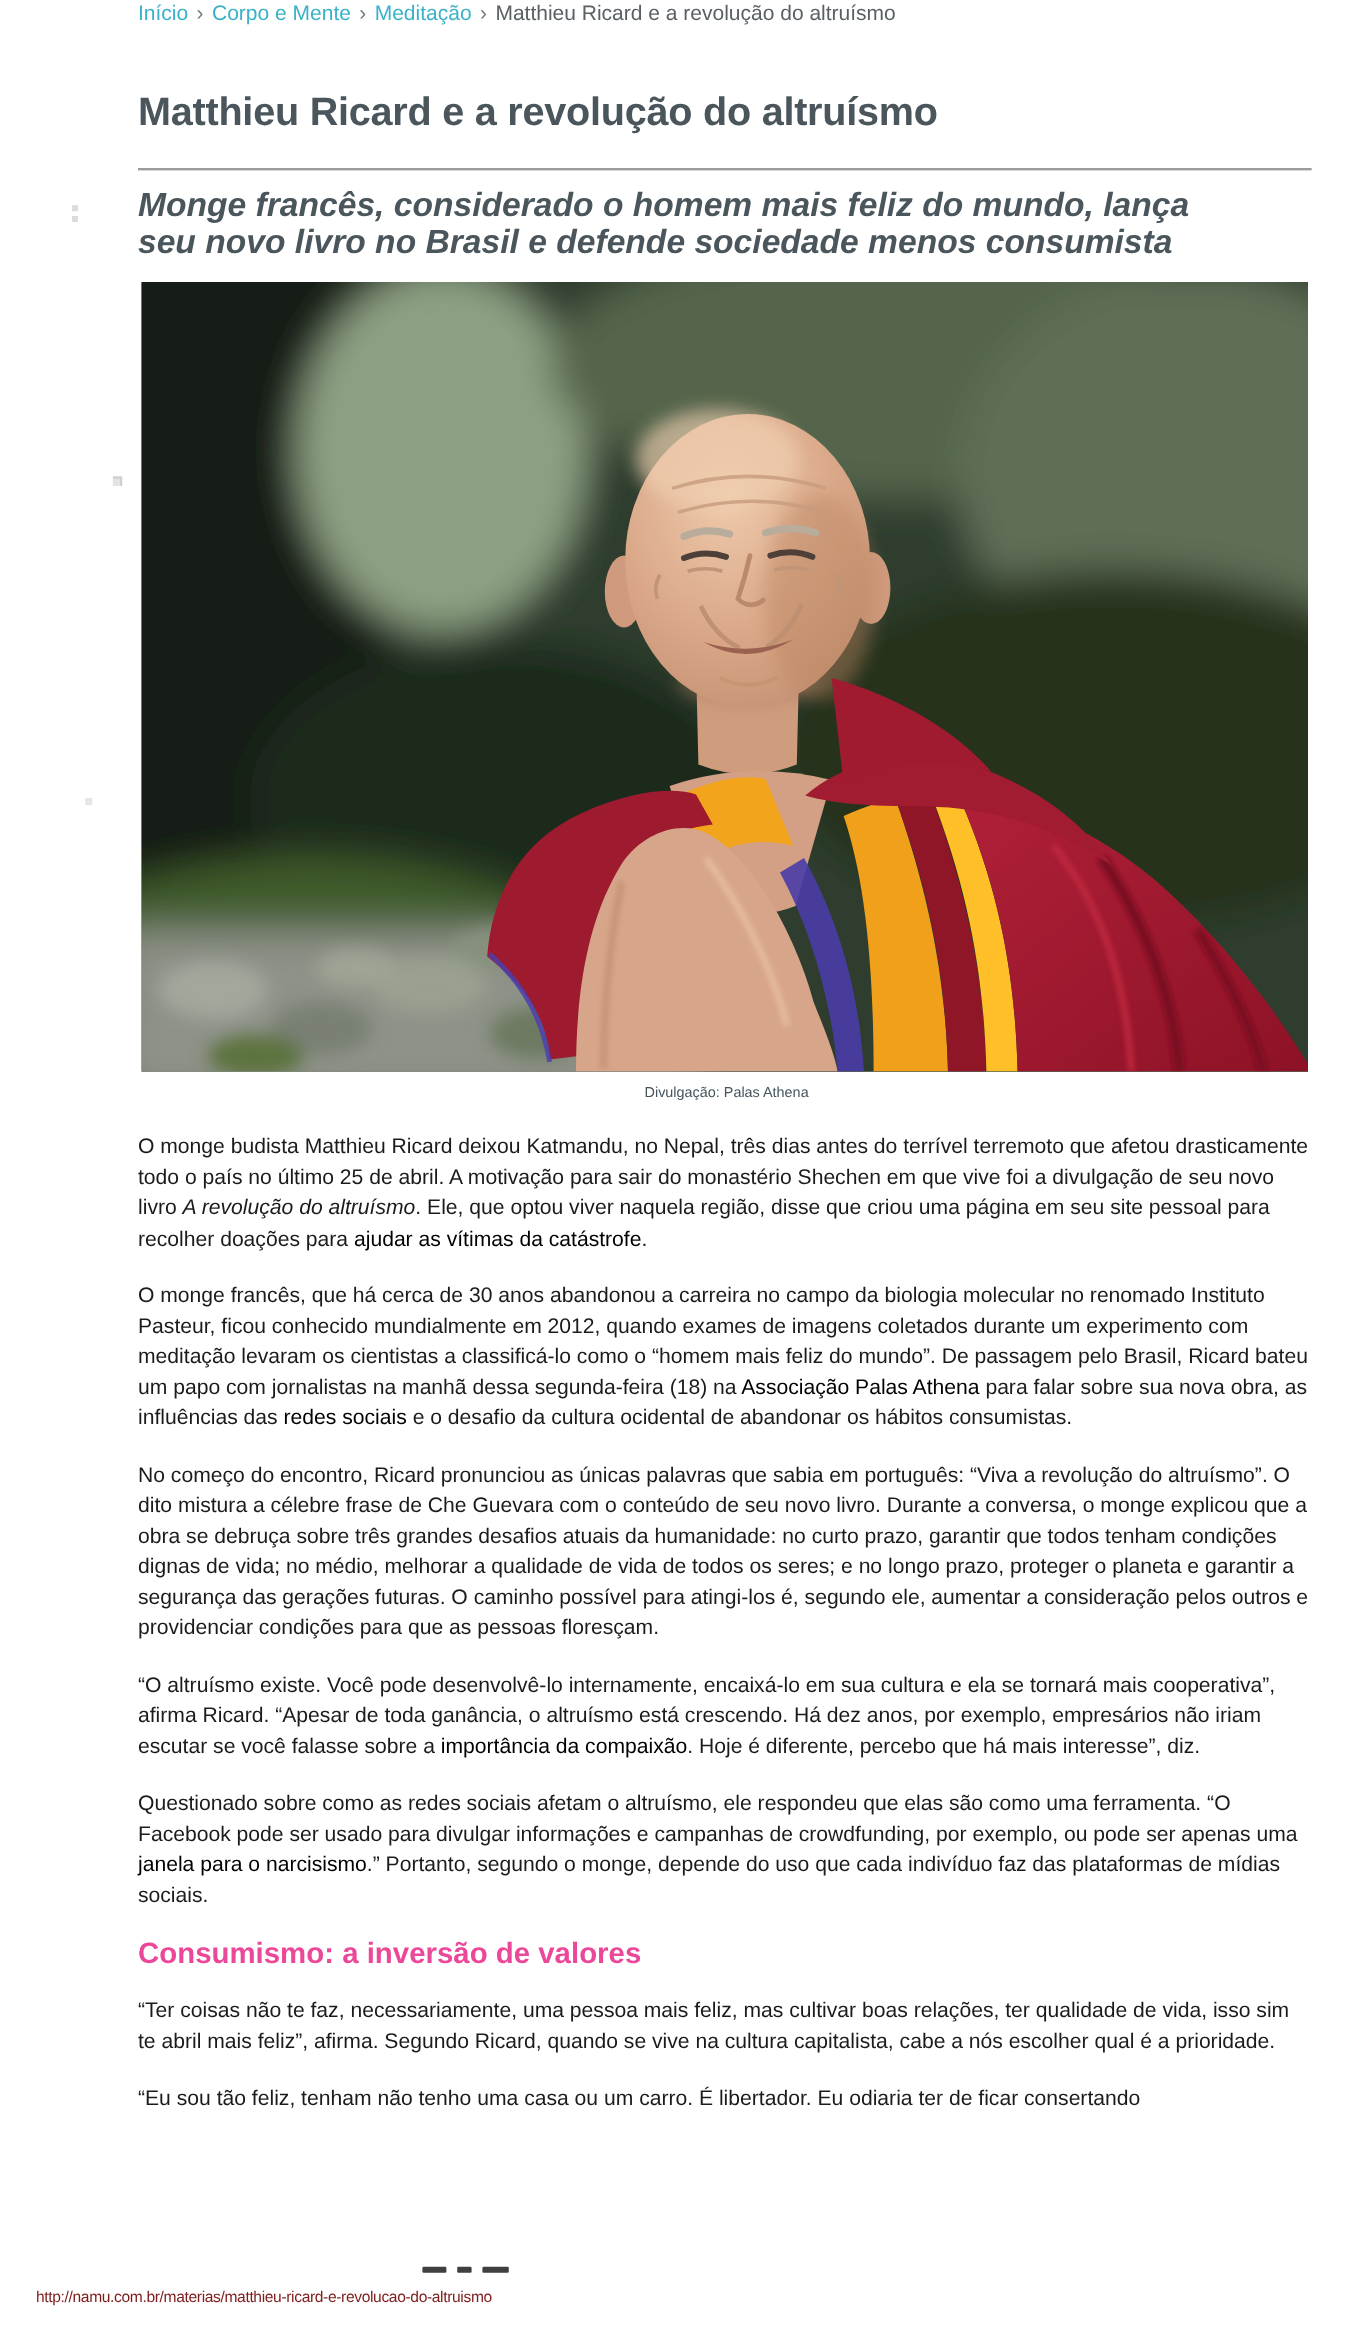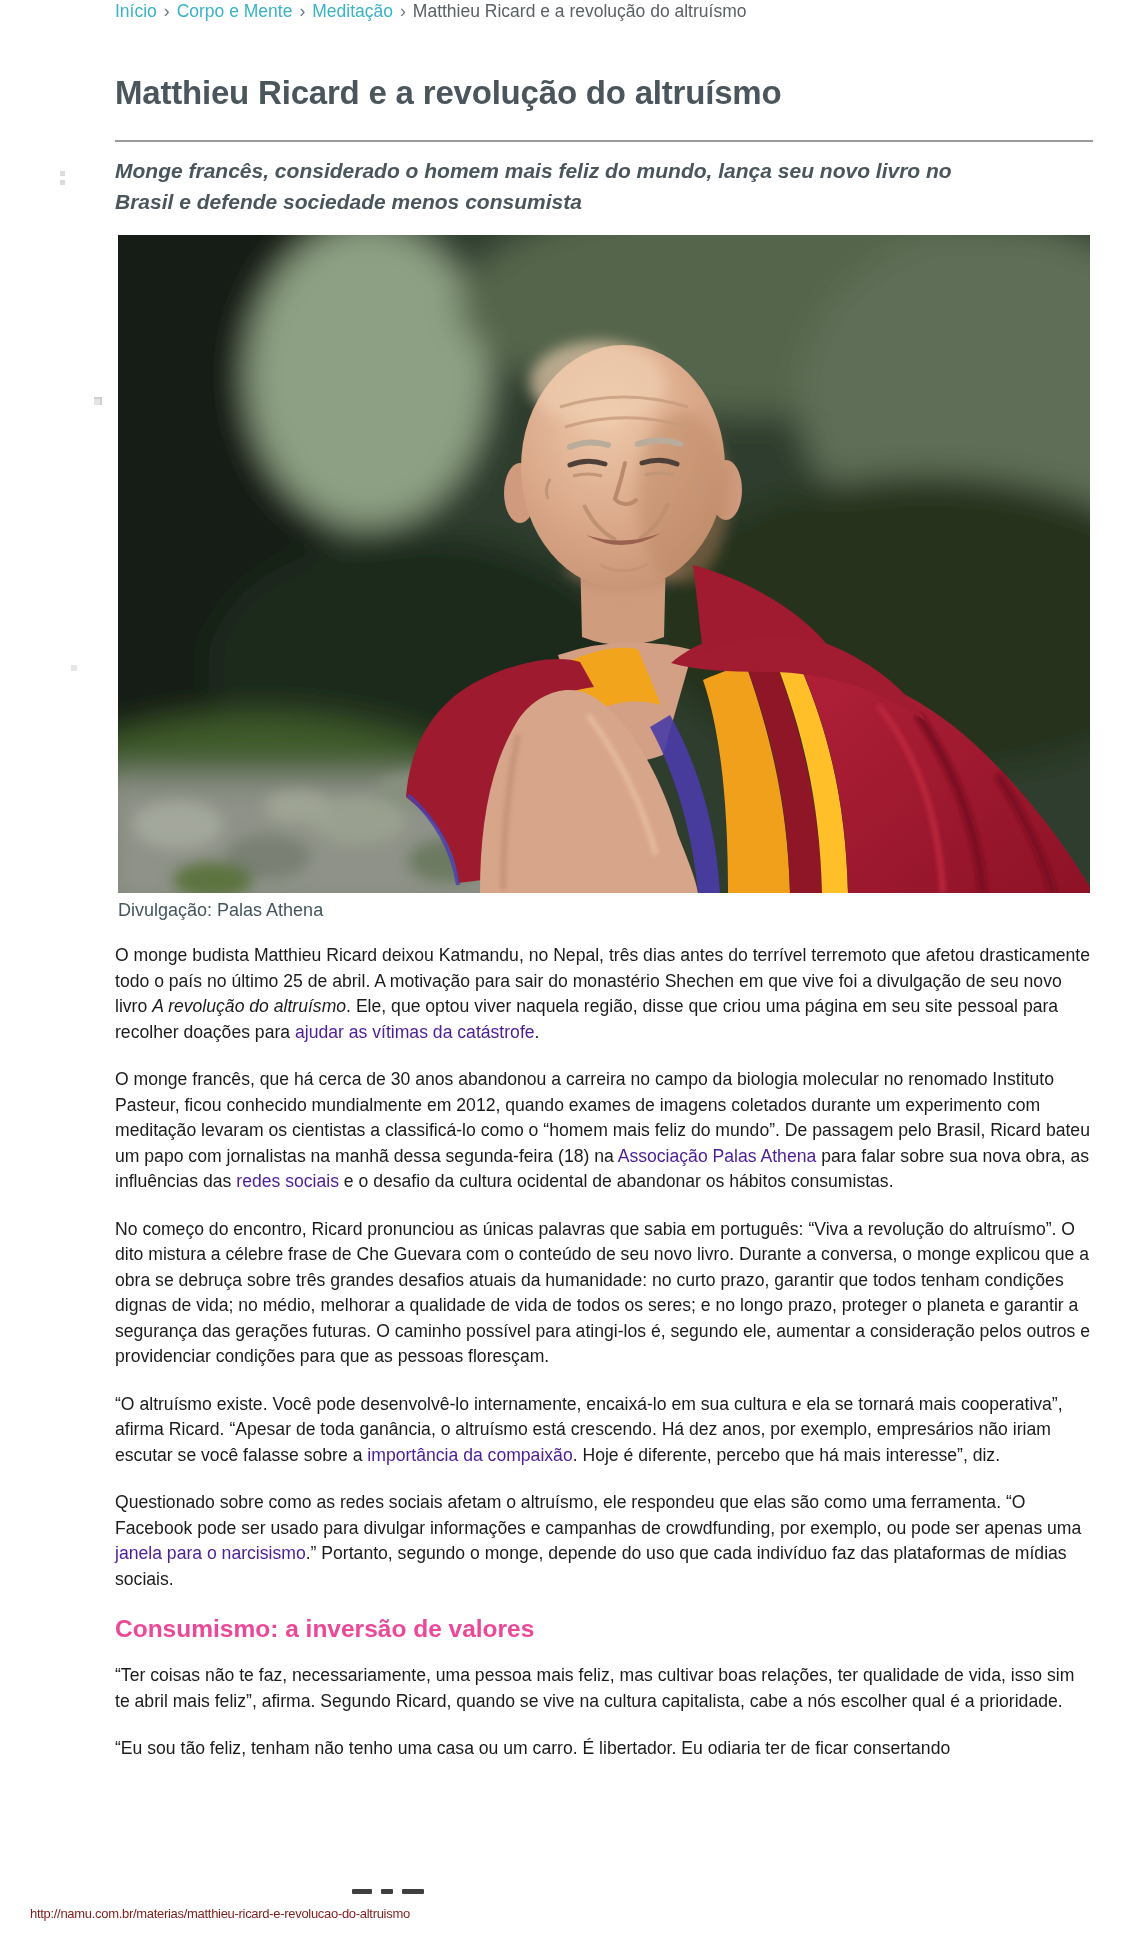--- a/index.html
+++ b/index.html
@@ -7,29 +7,29 @@
         font-family:"Liberation Sans","DejaVu Sans",sans-serif;}
   .content{margin-left:115px;width:978px;padding-top:0;}
 
   .breadcrumb{font-size:17.5px;line-height:22px;color:#5a6165;white-space:nowrap;}
   .crumb-link{color:#3ab2c8;cursor:pointer;}
   .crumb-sep{color:#6c7a80;margin:0 7px;}
   .crumb-current{color:#5a6165;}
 
   .title{font-size:33px;line-height:42px;font-weight:bold;color:#4a565c;margin:50px 0 0 0;letter-spacing:-0.2px;}
   .title-divider{border:none;border-top:2px solid #9b9b9b;margin:26px 0 0 0;}
-  .subtitle{font-size:21px;line-height:31px;font-weight:bold;font-style:italic;color:#4a565c;margin:13px 0 0 0;max-width:884px;}
+  .subtitle{font-size:28px;line-height:31px;font-weight:bold;font-style:italic;color:#4a565c;margin:13px 0 0 0;max-width:884px;}
 
   .photo-figure{margin:18px 0 0 0;}
   .photo-svg{display:block;width:972px;height:658px;background:#2e3d2e;}
-  .photo-caption{font-size:18px;line-height:20px;color:#45555d;text-align:left;margin-top:7px;}
+  .photo-caption{font-size:12px;line-height:20px;color:#45555d;text-align:center;margin-top:7px;}
 
   .article-body > p:first-child{margin-top:23px;}
   .body-paragraph{font-size:17.6px;line-height:25.5px;color:#1b1b1b;margin:0 0 22px 0;}
-  .seg-link{color:#4c1d95;cursor:pointer;}
+  .seg-link{color:#000000;cursor:pointer;}
   .seg-italic{font-style:italic;}
   .section-heading{font-size:24.5px;line-height:30px;font-weight:bold;color:#ec4899;margin:13px 0 19px 0;}
 
   .footer-url{position:absolute;left:30px;top:1903px;font-size:13px;line-height:22px;color:#7f1d1d;letter-spacing:-0.3px;}
 
   .clipped-line{position:absolute;left:352px;top:1889px;display:flex;gap:9px;}
   .clipped-line i{display:block;height:5px;background:#3f3f3f;border-radius:1px;}
   .clipped-line i:nth-child(1){width:20px;}
   .clipped-line i:nth-child(2){width:12px;}
   .clipped-line i:nth-child(3){width:22px;}

